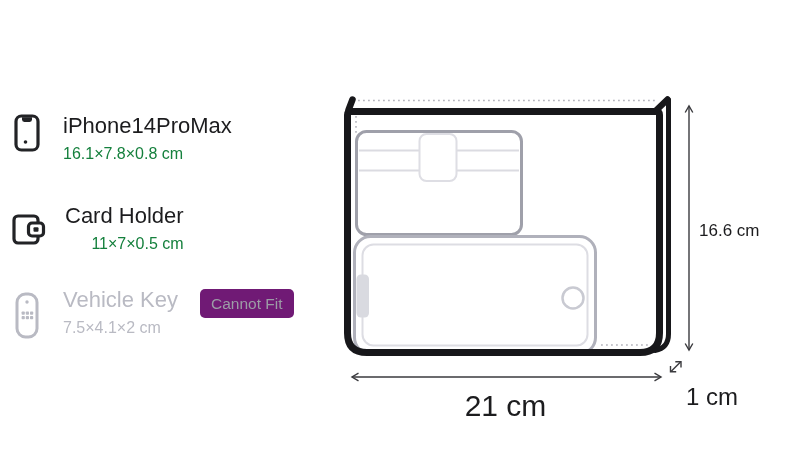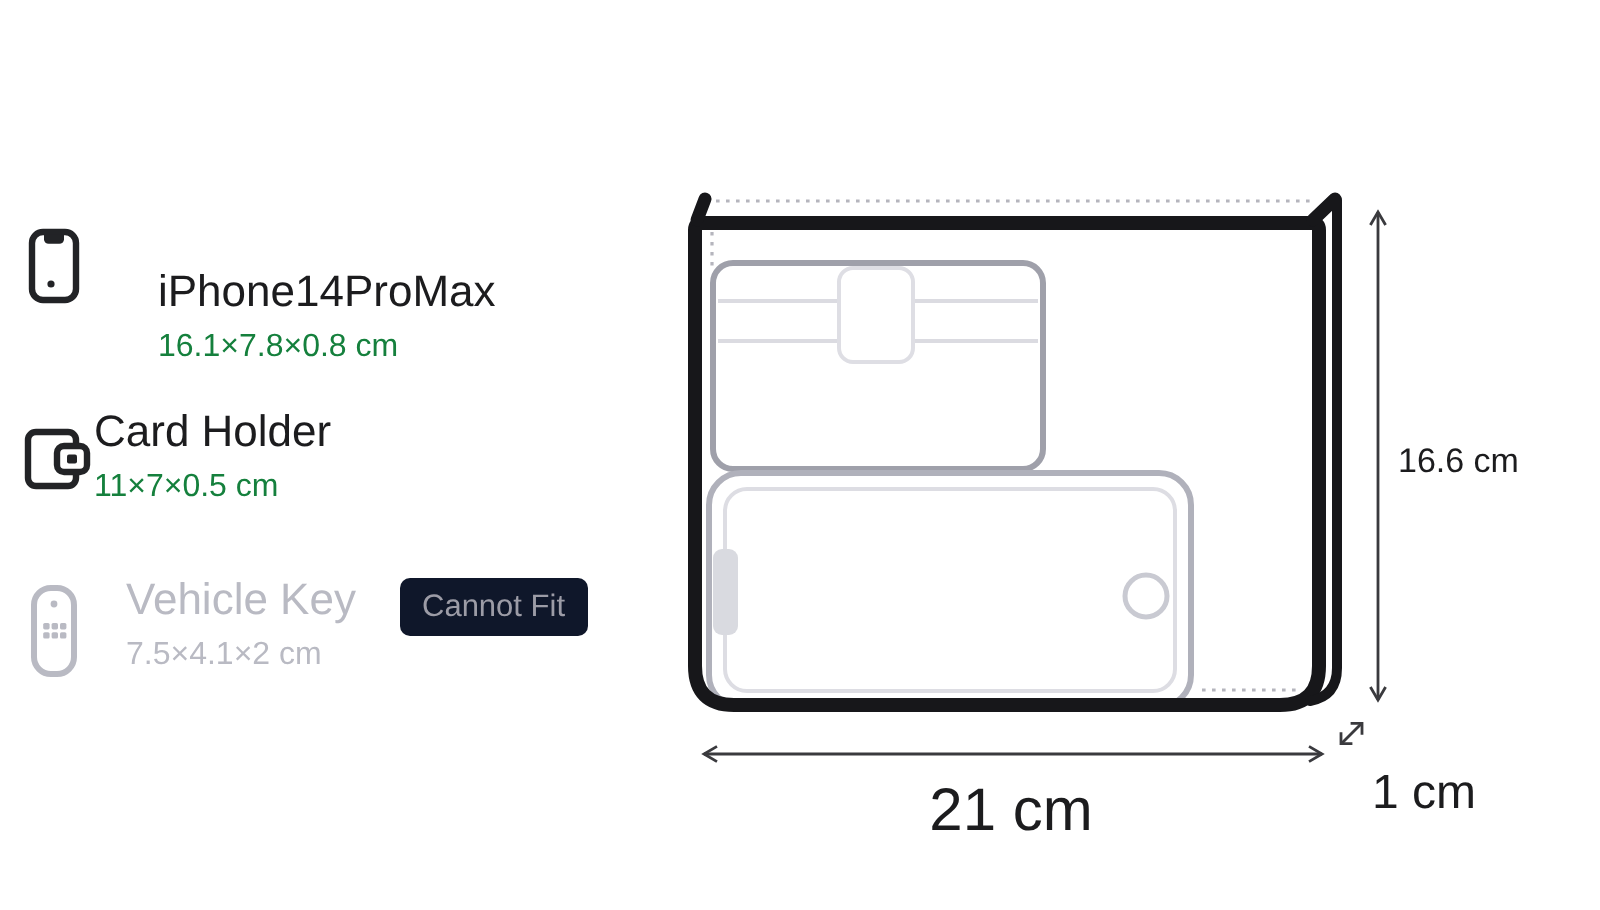--- a/index.html
+++ b/index.html
@@ -31,21 +31,21 @@
     white-space: nowrap;
   }
   .disabled .item-title, .disabled .item-dims { color: #b9bac3; }
   .badge {
     position: absolute;
     left: 200px;
     top: 289px;
     height: 29px;
     line-height: 29px;
     padding: 0 11px;
-    background: #0f172a;
+    background: #701a75;
     color: #9c9ca6;
     font-size: 15.5px;
     border-radius: 5px;
     white-space: nowrap;
   }
 
   
   .bag-svg { position: absolute; left: 0; top: 0; }
   .dim-label {
     position: absolute;
@@ -59,31 +59,31 @@
 </head>
 <body>
 
 <div class="stage">
 
   <svg class="item-icon" style="left:14px; top:114px;" width="26" height="38" viewBox="0 0 26 38">
     <rect x="2" y="2" width="22" height="34" rx="5.5" fill="none" stroke="#222326" stroke-width="3.2"></rect>
     <path d="M 8 3.2 h 10 v 2.4 a 2.3 2.3 0 0 1 -2.3 2.3 h -5.4 a 2.3 2.3 0 0 1 -2.3 -2.3 Z" fill="#222326"></path>
     <circle cx="11.5" cy="28" r="1.8" fill="#222326"></circle>
   </svg>
-  <div class="item-text" style="left:79px; top:112px;margin-top:20px;">
+  <div class="item-text" style="left:63px; top:112px;">
     <div class="item-title">iPhone14ProMax</div>
     <div class="item-dims">16.1×7.8×0.8 cm</div>
   </div>
 
   <svg class="item-icon" style="left:12px; top:214px;" width="34" height="31" viewBox="0 0 34 31">
     <rect x="2" y="2" width="24" height="27" rx="4" fill="none" stroke="#222326" stroke-width="3.2"></rect>
     <rect x="16.5" y="9" width="15" height="13" rx="3.5" fill="#ffffff" stroke="#222326" stroke-width="3.2"></rect>
     <rect x="21.5" y="13.2" width="5" height="4.6" rx="1" fill="#222326"></rect>
   </svg>
-  <div class="item-text" style="left:47px; top:202px;">
+  <div class="item-text" style="left:65px; top:202px;text-align:right;">
     <div class="item-title">Card Holder</div>
     <div class="item-dims">11×7×0.5 cm</div>
   </div>
 
   <svg class="item-icon" style="left:15px; top:292px;" width="24" height="47" viewBox="0 0 24 47">
     <rect x="2" y="2" width="20" height="43" rx="8.5" fill="none" stroke="#b9bac3" stroke-width="3"></rect>
     <circle cx="12" cy="10" r="1.7" fill="#b9bac3"></circle>
     <g fill="#b9bac3">
       <rect x="6.6" y="19.5" width="3.2" height="3.2" rx="0.8"></rect>
       <rect x="10.8" y="19.5" width="3.2" height="3.2" rx="0.8"></rect>

